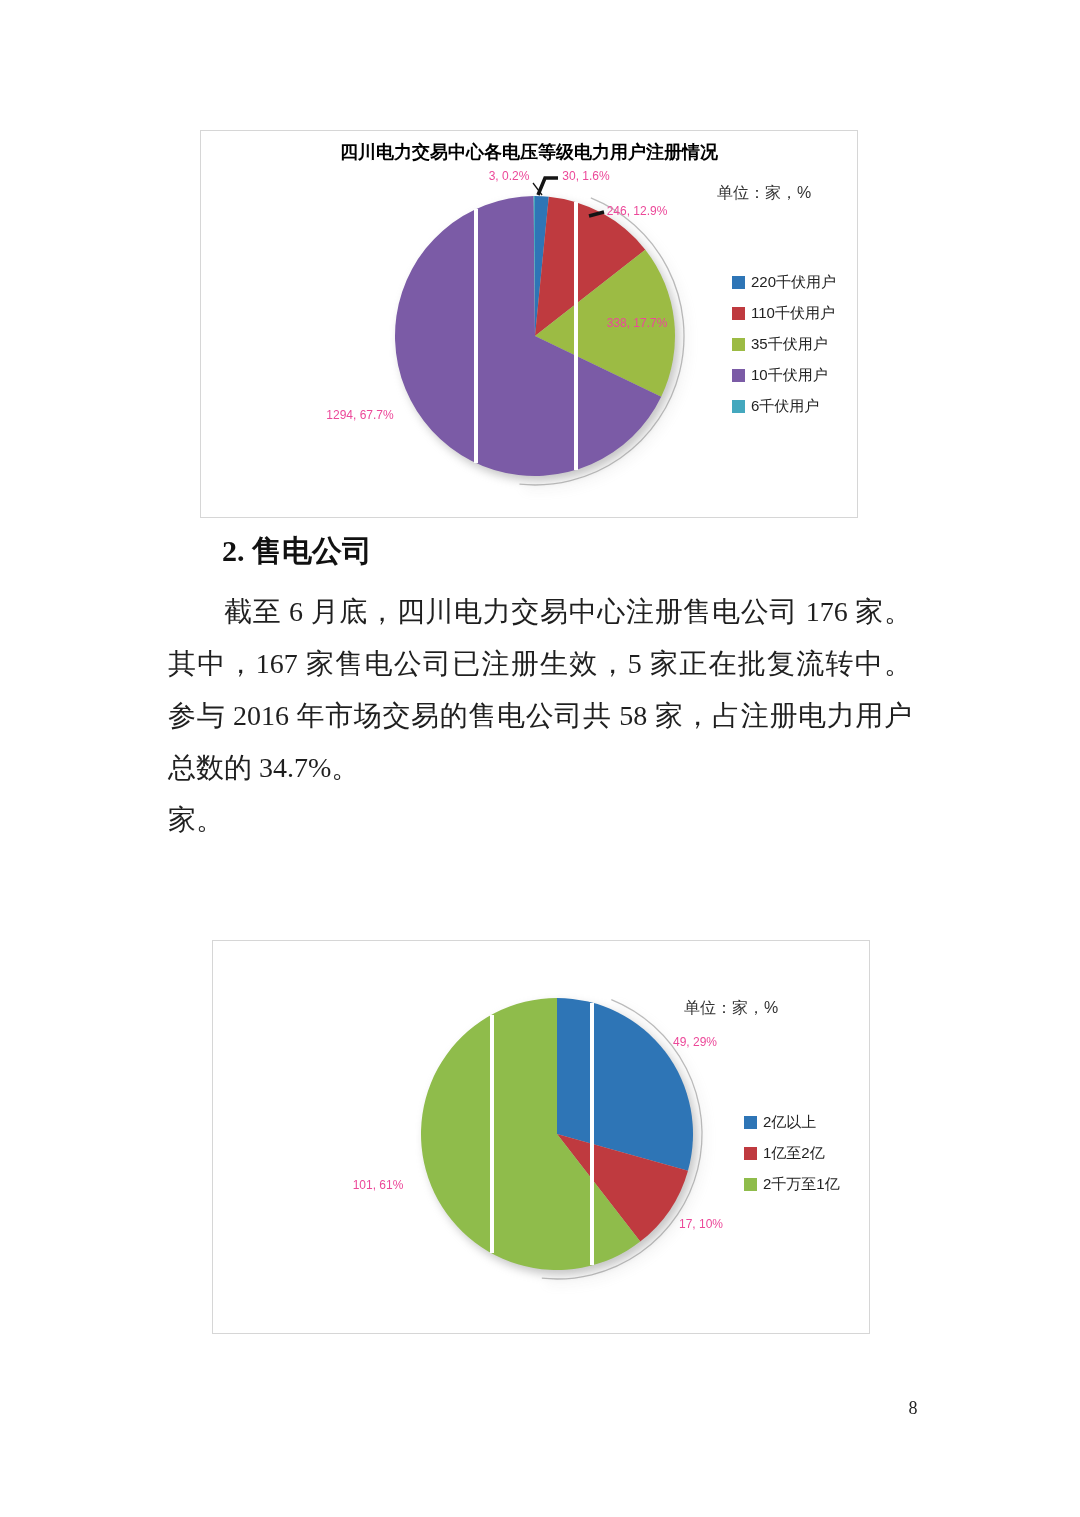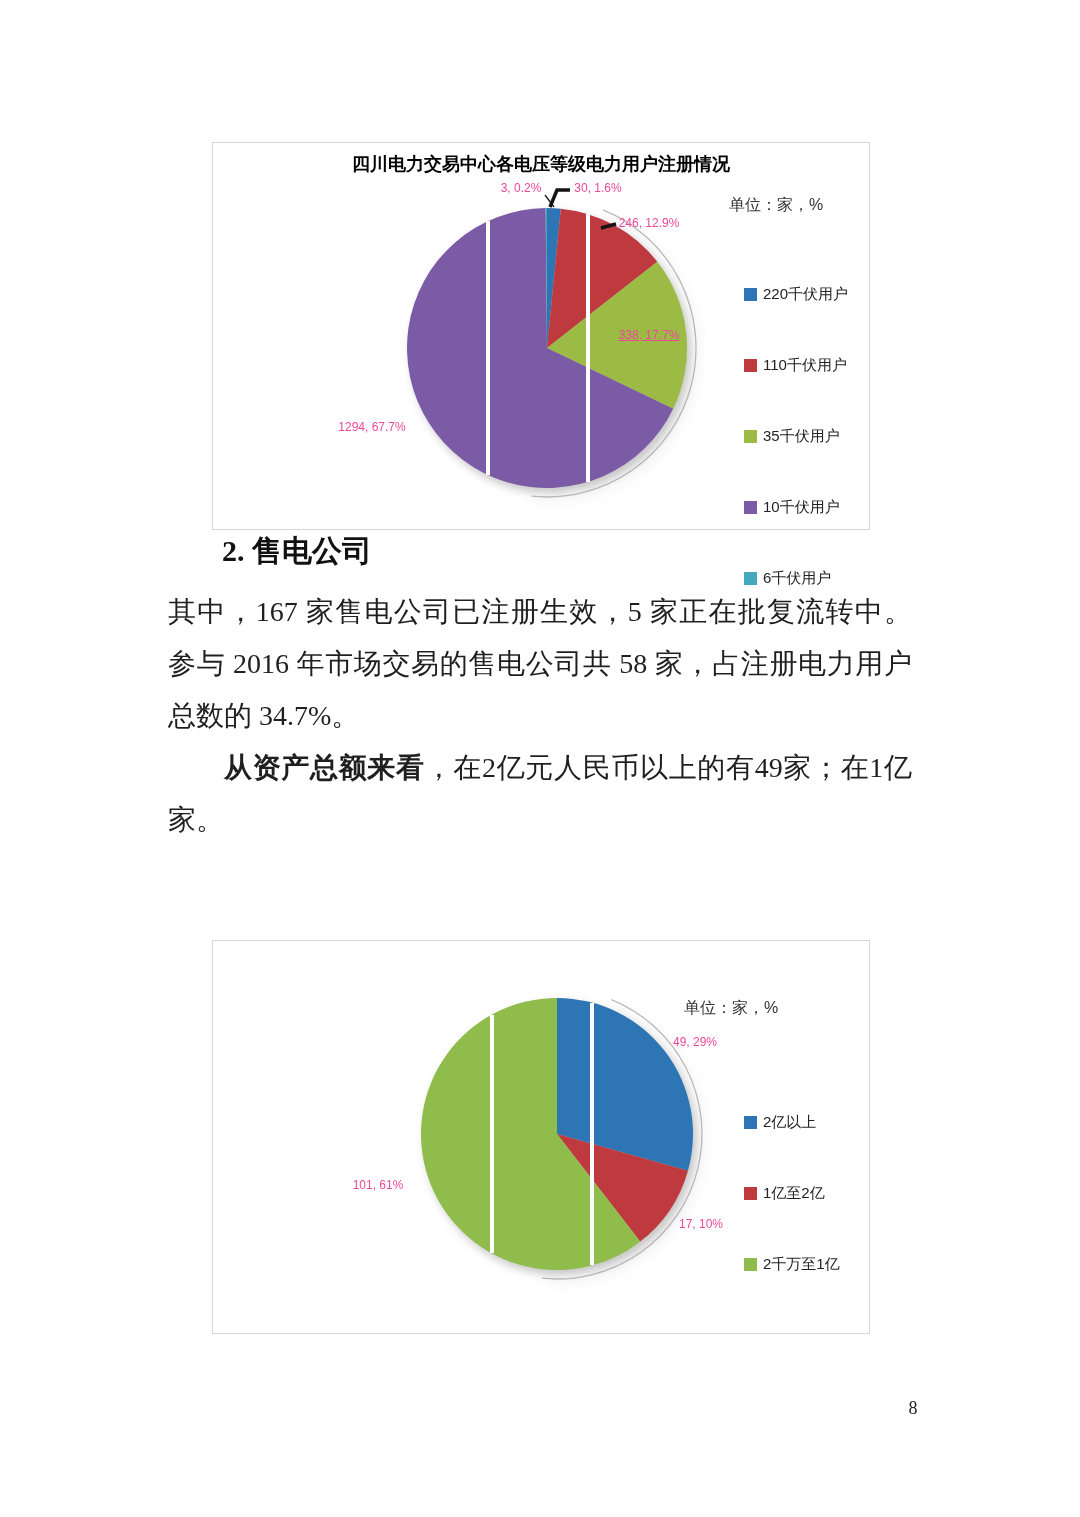--- a/index.html
+++ b/index.html
@@ -25,21 +25,21 @@
   .pie-svg{filter:drop-shadow(4px 5px 5px rgba(110,110,110,.40));}
   .pie-gridline{position:absolute;width:4px;background:#ffffff;}
   .annot-svg polyline,.annot-svg line{stroke:#141414;fill:none;}
   .annot-svg .thick{stroke-width:3.5;}
   .annot-svg .thin{stroke-width:1.3;}
   .label-layer{position:absolute;left:0;top:0;width:100%;height:100%;}
   .data-label{
     position:absolute;transform:translate(-50%,-50%);white-space:nowrap;
     font-size:12px;color:#ec4899;
   }
-  .chart-legend{position:absolute;display:flex;flex-direction:column;gap:40px;}
+  .chart-legend{position:absolute;display:flex;flex-direction:column;}
   .legend-item{display:flex;align-items:center;height:31px;}
   .legend-swatch{width:13px;height:13px;margin-right:6px;flex:0 0 auto;}
   .legend-label{font-size:15px;color:#222;white-space:nowrap;}
   
   .section-heading{
     position:absolute;left:222px;top:531px;margin:0;
     font-size:30px;line-height:40px;font-weight:bold;color:#111;white-space:nowrap;
   }
   .body-text{position:absolute;left:168px;top:586px;width:744px;}
   .text-line{height:52px;line-height:52px;font-size:28px;text-align:justify;white-space:nowrap;}
@@ -49,21 +49,21 @@
   .page-number{
     position:absolute;left:901px;top:1398px;width:24px;text-align:center;
     font-size:18px;color:#222;font-family:"Liberation Serif","DejaVu Serif",serif;
   }
 </style>
 </head>
 <body>
 
 <div class="page">
 
-  <section class="chart-panel" style="left:212px;top:130px;width:656px;height:386px;margin-top:12px;">
+  <section class="chart-panel" style="left:200px;top:130px;width:656px;height:386px;">
     <h2 class="chart-title" style="top:8px;">四川电力交易中心各电压等级电力用户注册情况</h2>
     <div class="unit-label" style="left:563px;top:62px;">单位：家，%</div>
 
     <svg class="pie-svg" viewBox="0 0 656 386">
         <g>
           <path d="M 334 205 L 334.00 65.00 A 140 140 0 0 1 347.79 65.68 Z" fill="#2E75B6"></path>
           <path d="M 334 205 L 347.79 65.68 A 140 140 0 0 1 444.31 118.80 Z" fill="#BF3A3F"></path>
           <path d="M 334 205 L 444.31 118.80 A 140 140 0 0 1 460.19 265.64 Z" fill="#9CBB44"></path>
           <path d="M 334 205 L 460.19 265.64 A 140 140 0 1 1 332.62 65.01 Z" fill="#7B5BA6"></path>
           <path d="M 334 205 L 332.62 65.01 A 140 140 0 0 1 334.00 65.00 Z" fill="#44A8BE"></path>
@@ -77,21 +77,21 @@
     <svg class="annot-svg" viewBox="0 0 656 386">
       <polyline class="thick" points="357,47 344,47 337,64"></polyline>
       <line class="thin" x1="332" y1="52" x2="341" y2="64"></line>
       <line class="thick" x1="403" y1="81" x2="388" y2="85"></line>
     </svg>
 
     <div class="label-layer">
         <div class="data-label" style="left: 308px; top: 45px;">3, 0.2%</div>
         <div class="data-label" style="left: 385px; top: 45px;">30, 1.6%</div>
         <div class="data-label" style="left: 436px; top: 80px; text-align: center;">246, 12.9%</div>
-        <div class="data-label" style="left: 436px; top: 192px; text-decoration: underline;">338, 17.7%</div>
+        <div class="data-label" style="left: 436px; top: 192px;">338, 17.7%</div>
         <div class="data-label" style="left: 159px; top: 284px;">1294, 67.7%</div>
       </div>
     <div class="chart-legend" style="left:531px;top:136px;">
         <div class="legend-item">
           <span class="legend-swatch" style="background: rgb(46, 117, 182);"></span>
           <span class="legend-label">220千伏用户</span>
         </div>
         <div class="legend-item">
           <span class="legend-swatch" style="background: rgb(191, 58, 63);"></span>
           <span class="legend-label">110千伏用户</span>
@@ -107,26 +107,26 @@
         <div class="legend-item">
           <span class="legend-swatch" style="background: rgb(68, 168, 190);"></span>
           <span class="legend-label">6千伏用户</span>
         </div>
       </div>
   </section>
 
   <h1 class="section-heading">2. 售电公司</h1>
   <div class="body-text">
       <div>
+        <div class="text-line indent jl"><span>截至 6 月底，四川电力交易中心注册售电公司 176 家。</span></div>
         <div class="text-line jl"><span>其中，167 家售电公司已注册生效，5 家正在批复流转中。</span></div>
         <div class="text-line jl"><span>参与 2016 年市场交易的售电公司共 58 家，占注册电力用户</span></div>
         <div class="text-line"><span>总数的 34.7%。</span></div>
       </div>
       <div>
-        <div class="text-line indent jl"><span class="b">从资产总额来看</span><span>，在2亿元人民币以上的有49家；在1亿</span></div>
         <div class="text-line"><span>家。</span></div>
       </div>
     </div>
 
   <section class="chart-panel" style="left:212px;top:940px;width:656px;height:392px;">
     <div class="unit-label" style="left:518px;top:67px;">单位：家，%</div>
 
     <svg class="pie-svg" viewBox="0 0 656 392">
         <g>
           <path d="M 344 193 L 344.00 57.00 A 136 136 0 0 1 474.97 229.64 Z" fill="#2E75B6"></path>

